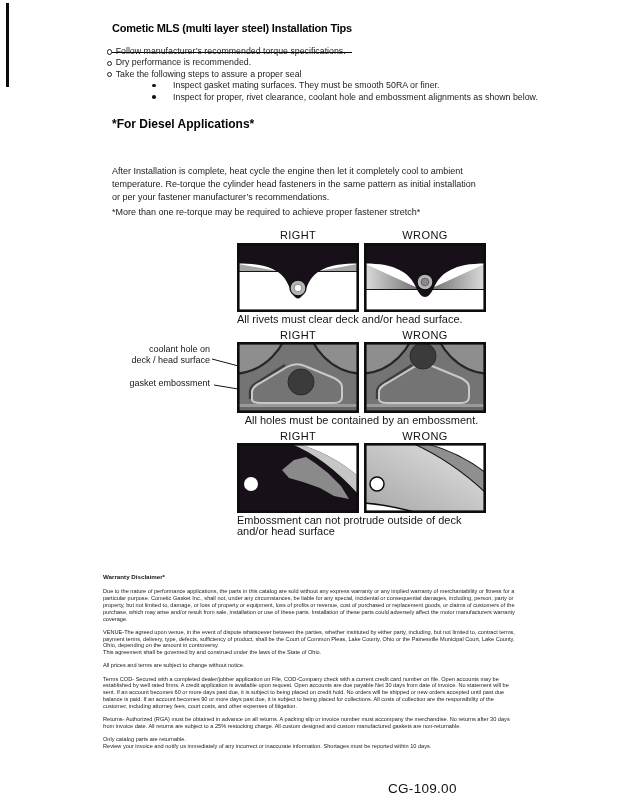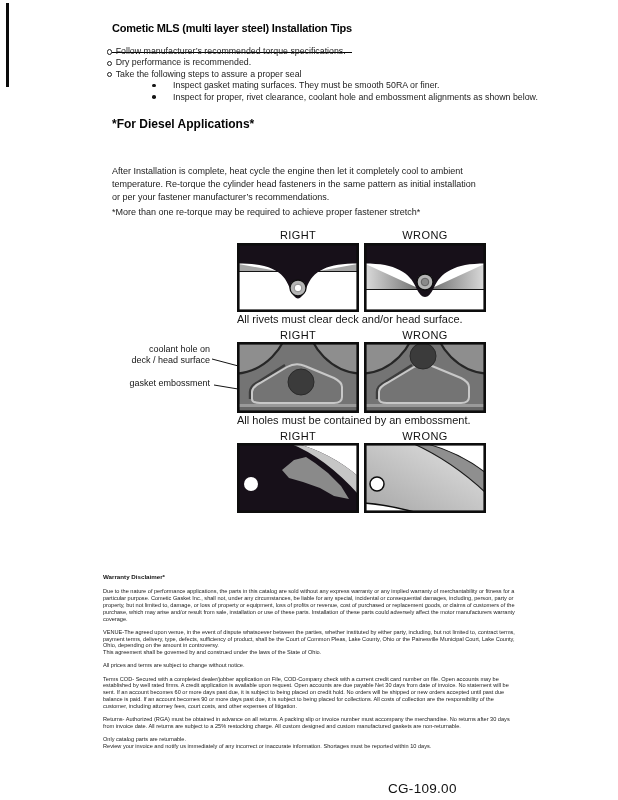--- a/index.html
+++ b/index.html
@@ -144,21 +144,21 @@
       <rect x="0" y="65" width="122" height="6" fill="#676767"></rect>
       <circle cx="-6" cy="-26" r="58" fill="#8e8e8e" stroke="#262626" stroke-width="2.2"></circle>
       <circle cx="128" cy="-26" r="58" fill="#8e8e8e" stroke="#262626" stroke-width="2.2"></circle>
       <path d="M13,57 L13,50 Q13,44 21,40 L48,23" fill="none" stroke="#3d3d3d" stroke-width="2.4"></path>
       <path d="M15,57 L15,50 Q15,45 23,41 L50,25 Q59,20 68,24 L97,36 Q105,40 105,45 L105,55 Q105,61 97,61 L23,61 Q15,61 15,57 Z" fill="none" stroke="#c8c8c8" stroke-width="2"></path>
       <circle cx="59" cy="14" r="13" fill="#3b3b3b" stroke="#2a2a2a" stroke-width="1"></circle>
       <rect x="1.3" y="1.3" width="119.4" height="68.4" fill="none" stroke="#0d0d0d" stroke-width="2.6"></rect>
     </svg>
   </div>
 
-  <div class="abs caption" style="left:237px;top:415px;width:249px;">All holes must be contained by an embossment.</div>
+  <div class="abs caption" style="left:237px;top:415px;width:249px;text-align:center;">All holes must be contained by an embossment.</div>
 
   <div class="abs dlabel" style="left:237px;top:430px;">RIGHT</div>
   <div class="abs dlabel" style="left:364px;top:430px;">WRONG</div>
 
   <div class="abs" style="left:237px;top:443px;">
     <svg width="122" height="70" viewBox="0 0 122 70">
       <rect x="0" y="0" width="122" height="70" fill="#171019"></rect>
       <path d="M57,0 L122,0 L122,34 Q93,9 57,0 Z" fill="#ffffff"></path>
       <path d="M52,0 L57,0 Q93,9 122,34 L122,52 Q88,14 52,0 Z" fill="#c6c6c6"></path>
       <path d="M45,27 L57,17 L69,14 L78,20 L91,30 L104,43 L112,56 L97,53 L83,45 L66,39 L52,35 Z" fill="#8a8a8a"></path>
@@ -177,20 +177,22 @@
       </defs>
       <rect x="0" y="0" width="122" height="70" fill="#ffffff"></rect>
       <path d="M0,0 L60,0 Q95,9 122,30 L122,70 L54,70 Q25,62 0,60 Z" fill="url(#gband)"></path>
       <path d="M60,0 Q95,9 122,30 L122,50 Q88,18 48,0 Z" fill="#8f8f8f" stroke="#1a1a1a" stroke-width="1.1"></path>
       <path d="M0,60 Q25,62 54,70" fill="none" stroke="#0d0d0d" stroke-width="1.5"></path>
       <circle cx="13" cy="41" r="7" fill="#ffffff" stroke="#0d0d0d" stroke-width="1.5"></circle>
       <rect x="1.3" y="1.3" width="119.4" height="67.4" fill="none" stroke="#0d0d0d" stroke-width="2.6"></rect>
     </svg>
   </div>
 
+  <div class="abs caption" style="left:237px;top:515px;">Embossment can not protrude outside of deck
+and/or head surface</div>
 
   <div class="abs warranty">
     <div class="whead">Warranty Disclaimer*</div>
     <div class="wpara">Due to the nature of performance applications, the parts in this catalog are sold without any express warranty or any implied warranty of merchantability or fitness for a particular purpose.  Cometic Gasket Inc., shall not, under any circumstances, be liable for any special, incidental or consequential damages, including, person, party or property, but not limited to, damage, or loss of property or equipment, loss of profits or revenue, cost of purchased or replacement goods, or claims of customers of the purchase, which may arise and/or result from sale, installation or use of these parts.  Installation of these parts could adversely affect the motor manufacturers warranty coverage.</div>
     <div class="wpara">VENUE-The agreed upon venue, in the event of dispute whatsoever between the parties, whether instituted by either party, including, but not limited to, contract terms, payment terms, delivery, type, defects, sufficiency of product, shall be the Court of Common Pleas, Lake County, Ohio or the Painesville Municipal Court, Lake County, Ohio, depending on the amount in controversy.
 This agreement shall be governed by and construed under the laws of the State of Ohio.</div>
     <div class="wpara">All prices and terms are subject to change without notice.</div>
     <div class="wpara">Terms COD- Secured with a completed dealer/jobber application on File, COD-Company check with a current credit card number on file.  Open accounts may be established by well rated firms.  A credit application is available upon request.  Open accounts are due payable Net 30 days from date of invoice.  No statement will be sent.  If an account becomes 60 or more days past due, it is subject to being placed on credit hold.  No orders will be shipped or new orders accepted until past due balance is paid.  If an account becomes 90 or more days past due, it is subject to being placed for collections.  All costs of collection are the responsibility of the customer, including attorney fees, court costs, and other expenses of litigation.</div>
     <div class="wpara">Returns- Authorized (RGA) must be obtained in advance on all returns.  A packing slip or invoice number must accompany the merchandise.  No returns after 30 days from invoice date.  All returns are subject to a 25% restocking charge.  All custom designed and custom manufactured gaskets are non-returnable.</div>
     <div class="wpara">Only catalog parts are returnable.

